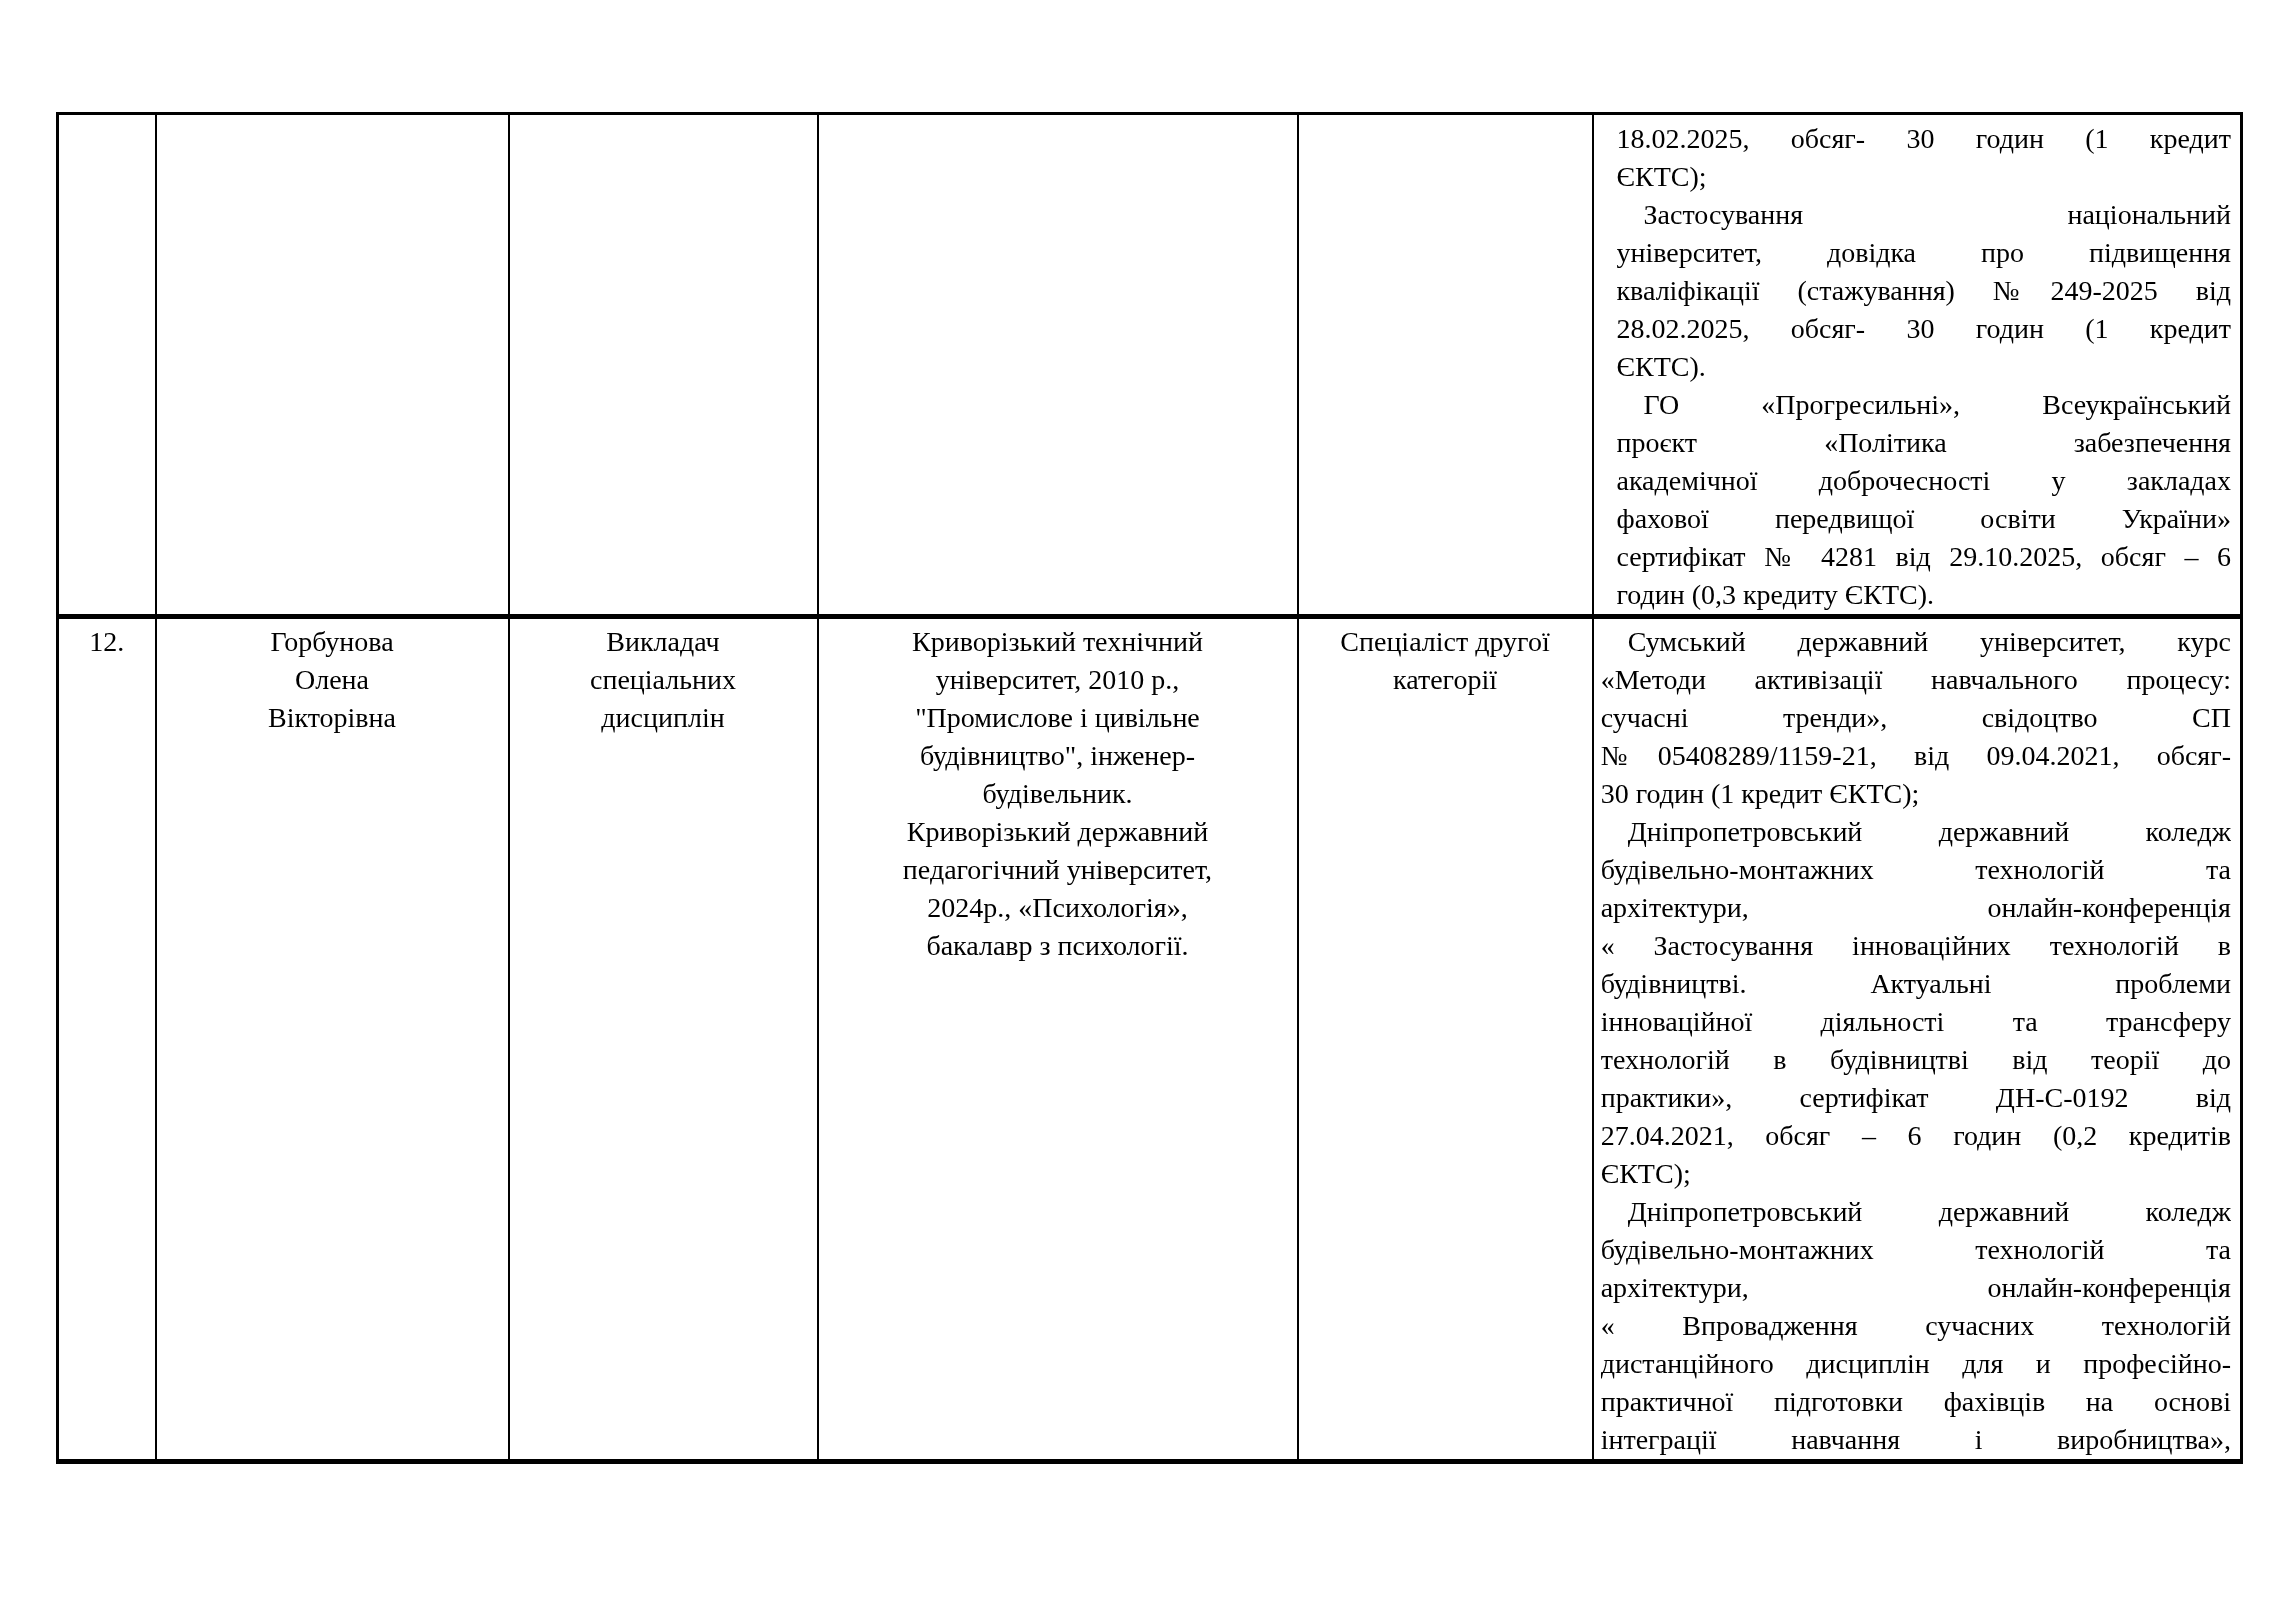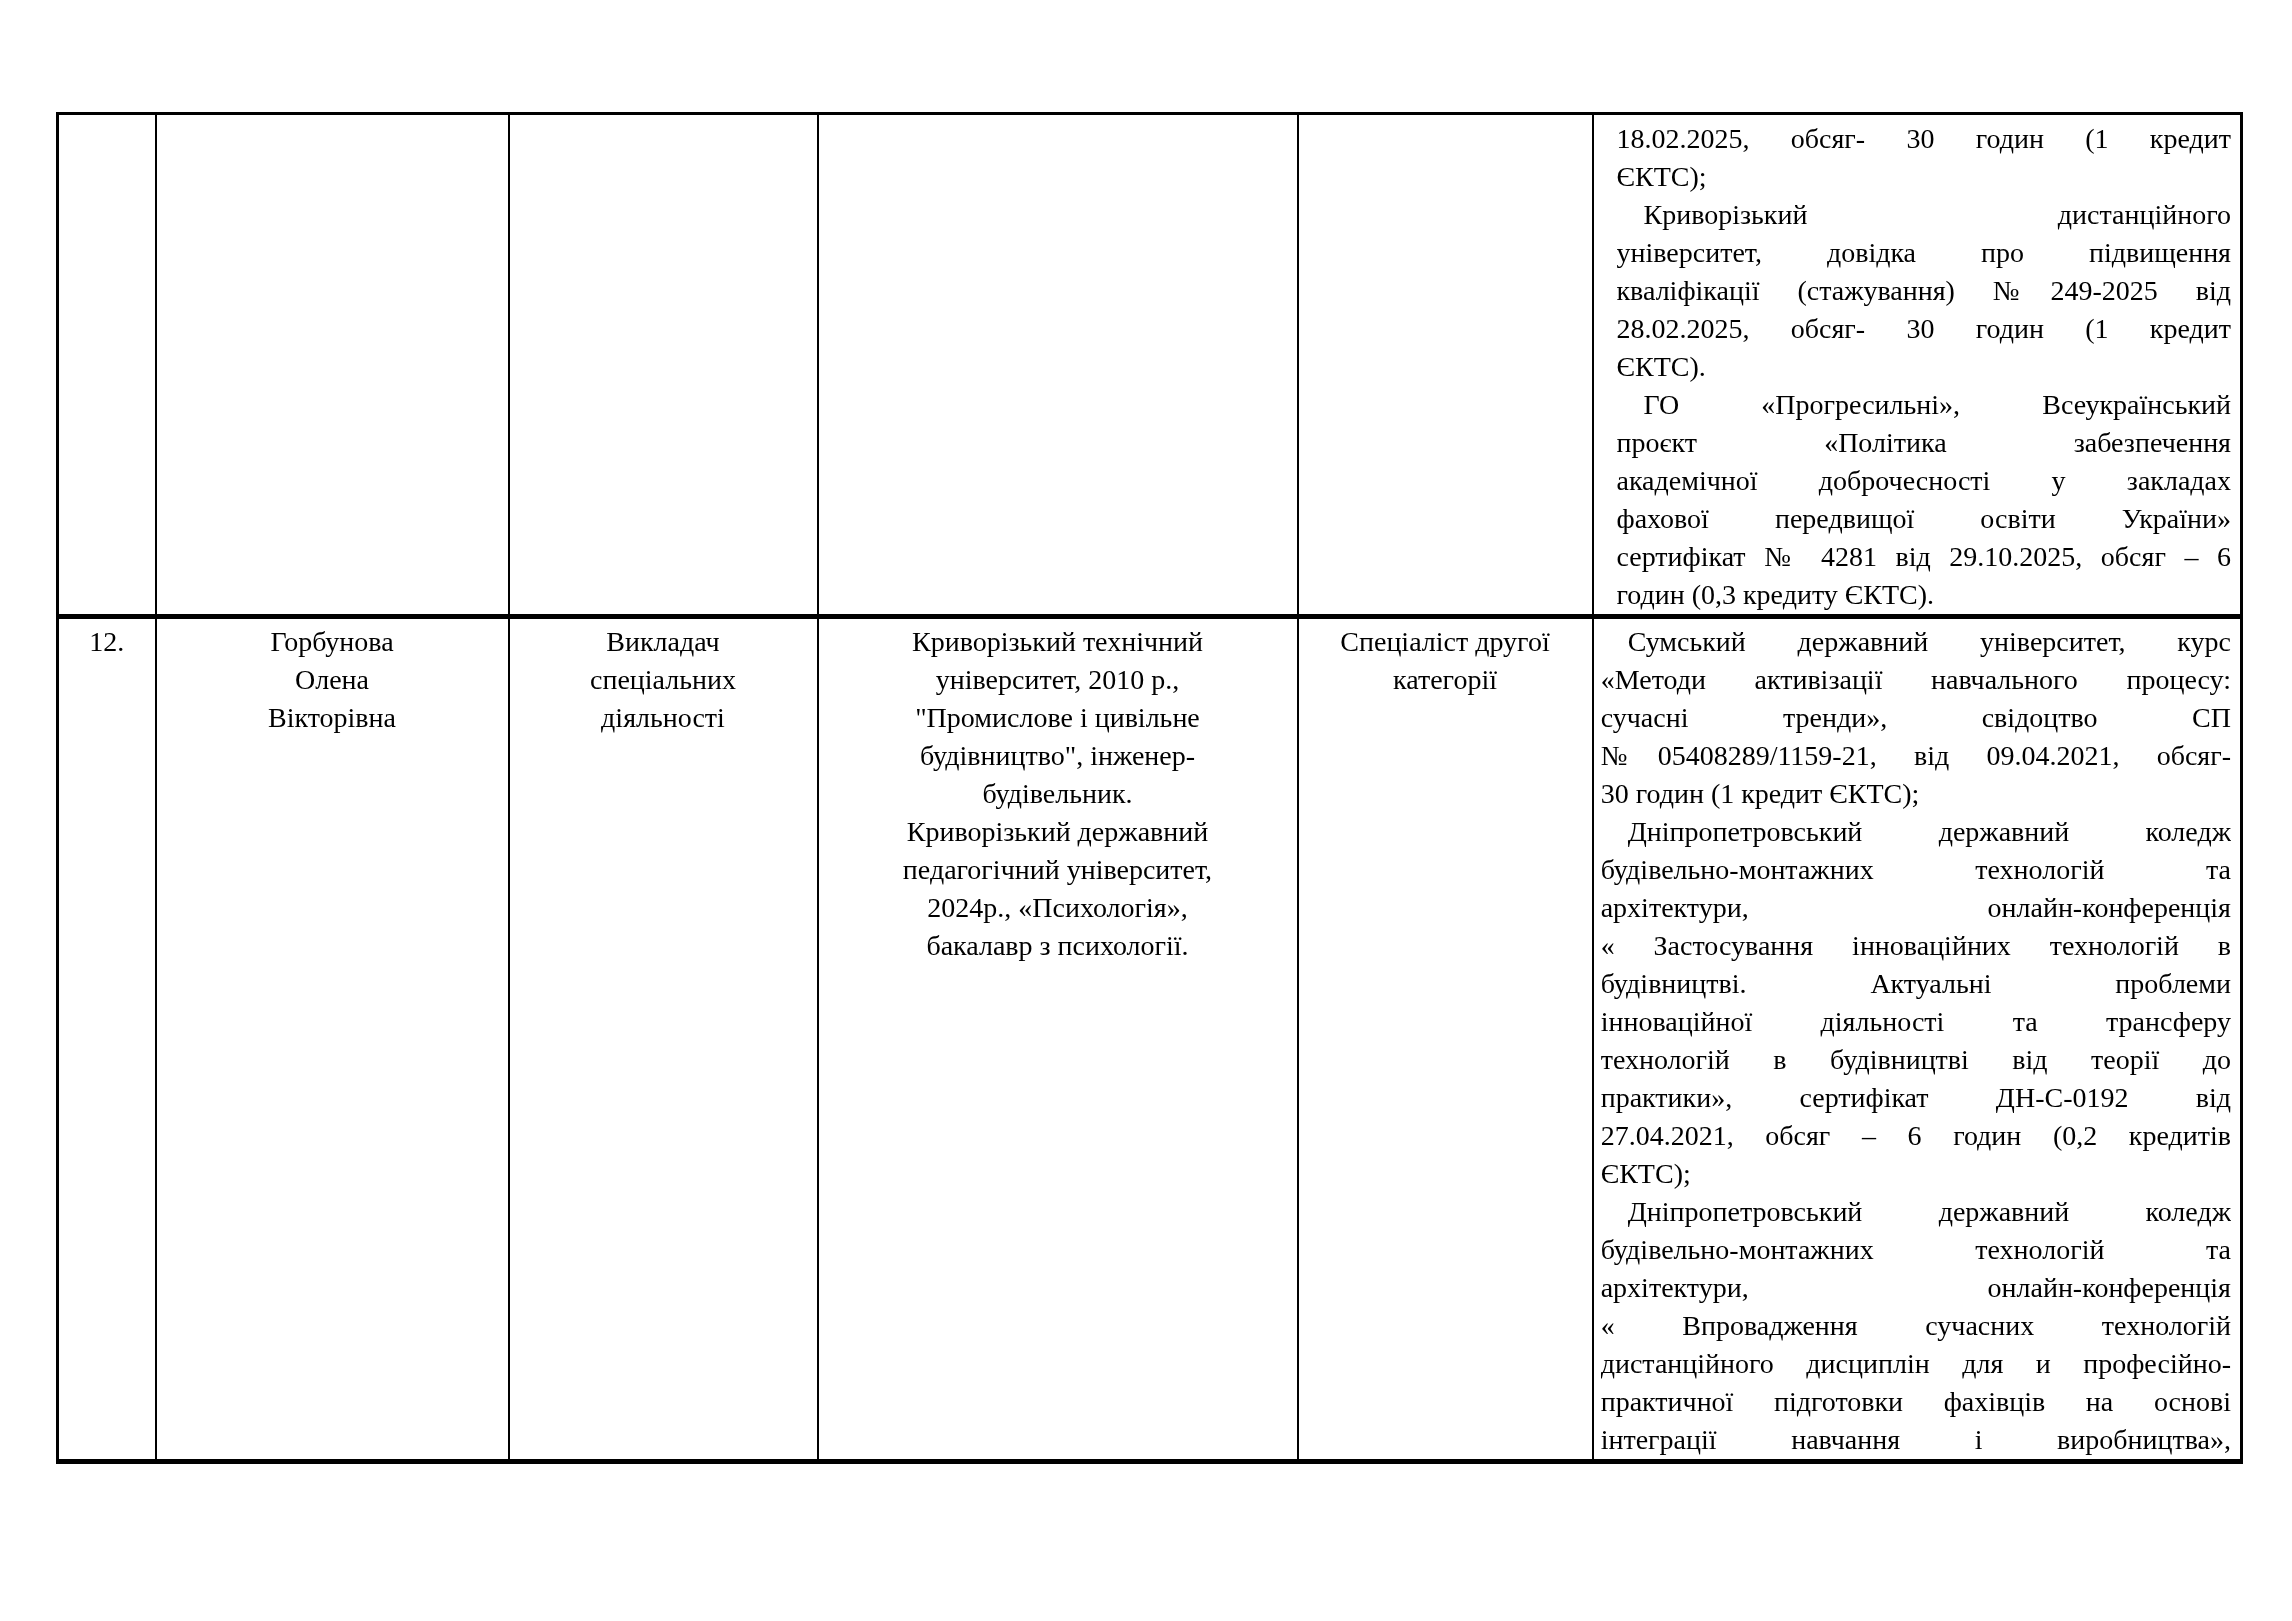--- a/index.html
+++ b/index.html
@@ -76,41 +76,41 @@
     <tbody>
         <tr class="row-cont">
       <td class="cell-center"></td>
       <td class="cell-center"></td>
       <td class="cell-center"></td>
       <td class="cell-center"></td>
       <td class="cell-center"></td>
       <td class="cell-dev">
         <div class="ln">18.02.2025, обсяг- 30 годин (1 кредит</div>
         <div class="ln-end">ЄКТС);</div>
-        <div class="ln ind">Криворізький дистанційного</div>
+        <div class="ln ind">Застосування національний</div>
         <div class="ln">університет, довідка про підвищення</div>
         <div class="ln">кваліфікації (стажування) №249-2025 від</div>
         <div class="ln">28.02.2025, обсяг- 30 годин (1 кредит</div>
         <div class="ln-end">ЄКТС).</div>
         <div class="ln ind">ГО «Прогресильні», Всеукраїнський</div>
         <div class="ln">проєкт «Політика забезпечення</div>
         <div class="ln">академічної доброчесності у закладах</div>
         <div class="ln">фахової передвищої освіти України»</div>
         <div class="ln">сертифікат № 4281 від 29.10.2025, обсяг – 6</div>
         <div class="ln-end">годин (0,3 кредиту ЄКТС).</div>
       </td>
     </tr>
     <tr class="row-main">
       <td class="cell-center">12.</td>
       <td class="cell-center">Горбунова
 Олена
 Вікторівна</td>
       <td class="cell-center">Викладач
 спеціальних
-діяльності</td>
+дисциплін</td>
       <td class="cell-center">Криворізький технічний
 університет, 2010 р.,
 "Промислове і цивільне
 будівництво", інженер-
 будівельник.
 Криворізький державний
 педагогічний університет,
 2024р., «Психологія»,
 бакалавр з психології.</td>
       <td class="cell-center">Спеціаліст другої

